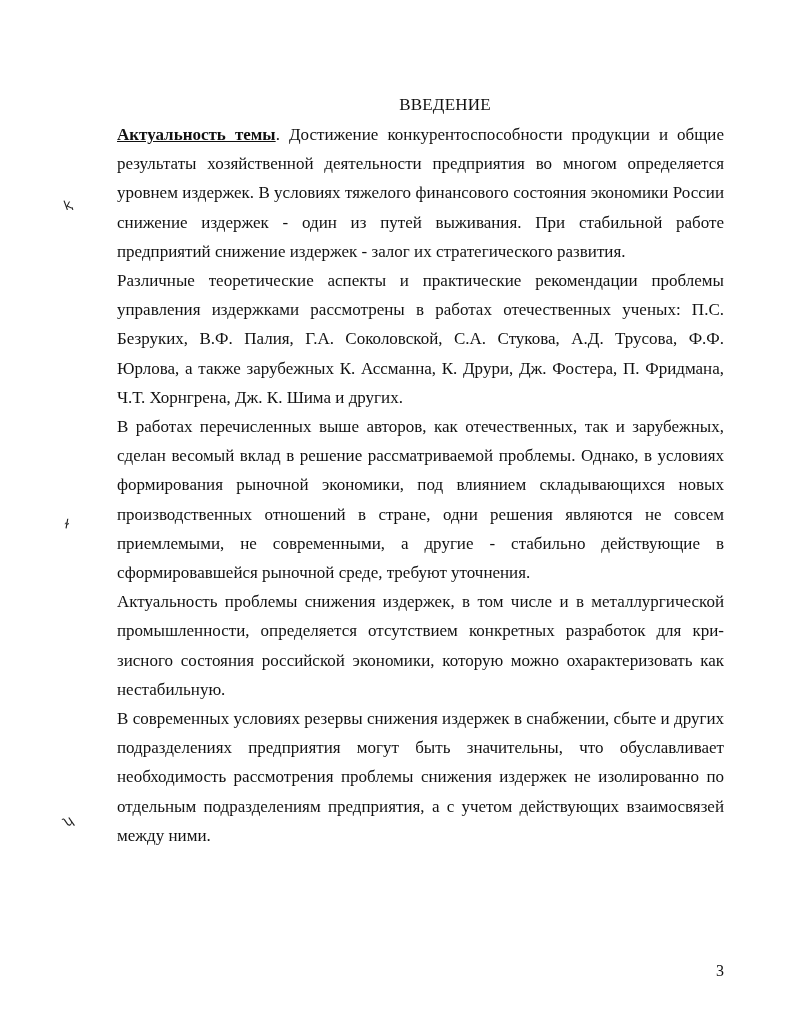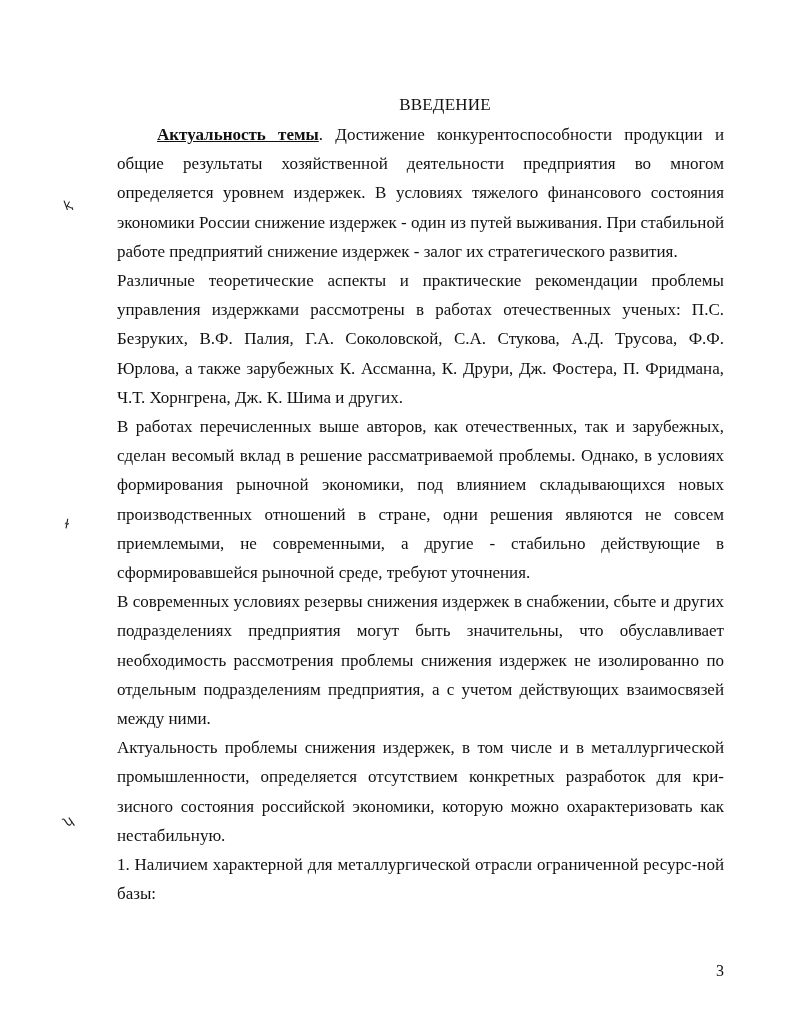--- a/index.html
+++ b/index.html
@@ -39,21 +39,20 @@
       font-size: 17px;
       line-height: 29.2px;
       text-align: justify;
     }
     .body-text p {
       margin: 0;
     }
     .lead {
       font-weight: bold;
       text-decoration: underline;
-      margin-left: 40px;
     }
     .page-number {
       position: absolute;
       right: 70px;
       top: 962px;
       font-size: 16px;
     }
     .scan-mark {
       position: absolute;
       width: 10px;
@@ -76,19 +75,18 @@
   <span class="scan-mark mark-1">ⱪ</span>
   <span class="scan-mark mark-2">ɫ</span>
   <span class="scan-mark mark-3">ʮ</span>
 
   <div class="title">ВВЕДЕНИЕ</div>
 
   <div class="body-text">
     <p><span class="lead">Актуальность темы</span><span>. Достижение конкурентоспособности продукции и общие результаты хозяйственной деятельности предприятия во многом определяется уровнем издержек. В условиях тяжелого финансового состояния экономики России снижение издержек - один из путей выживания. При стабильной работе предприятий снижение издержек - залог их стратегического развития.</span></p>
     <p><span>Различные теоретические аспекты и практические рекомендации проблемы управления издержками рассмотрены в работах отечественных ученых: П.С. Безруких, В.Ф. Палия, Г.А. Соколовской, С.А. Стукова, А.Д. Трусова, Ф.Ф. Юрлова, а также зарубежных К. Ассманна, К. Друри, Дж. Фостера, П. Фридмана, Ч.Т. Хорнгрена, Дж. К. Шима и других.</span></p>
     <p><span>В работах перечисленных выше авторов, как отечественных, так и зарубежных, сделан весомый вклад в решение рассматриваемой проблемы. Однако, в условиях формирования рыночной экономики, под влиянием складывающихся новых производственных отношений в стране, одни решения являются не совсем приемлемыми, не современными, а другие - стабильно действующие в сформировавшейся рыночной среде, требуют уточнения.</span></p>
+    <p><span>Актуальность проблемы снижения издержек, в том числе и в металлургической промышленности, определяется отсутствием конкретных разработок для кри-зисного состояния российской экономики, которую можно охарактеризовать как нестабильную.</span></p>
     <p><span>В современных условиях резервы снижения издержек в снабжении, сбыте и других подразделениях предприятия могут быть значительны, что обуславливает необходимость рассмотрения проблемы снижения издержек не изолированно по отдельным подразделениям предприятия, а с учетом действующих взаимосвязей между ними.</span></p>
-    <p><span>Актуальность проблемы снижения издержек, в том числе и в металлургической промышленности, определяется отсутствием конкретных разработок для кри-зисного состояния российской экономики, которую можно охарактеризовать как нестабильную.</span></p>
-    <p><span>1. Наличием характерной для металлургической отрасли ограниченной ресурс-ной базы:</span></p>
   </div>
 
   <div class="page-number">3</div>
 </div>
 
 </body></html>

